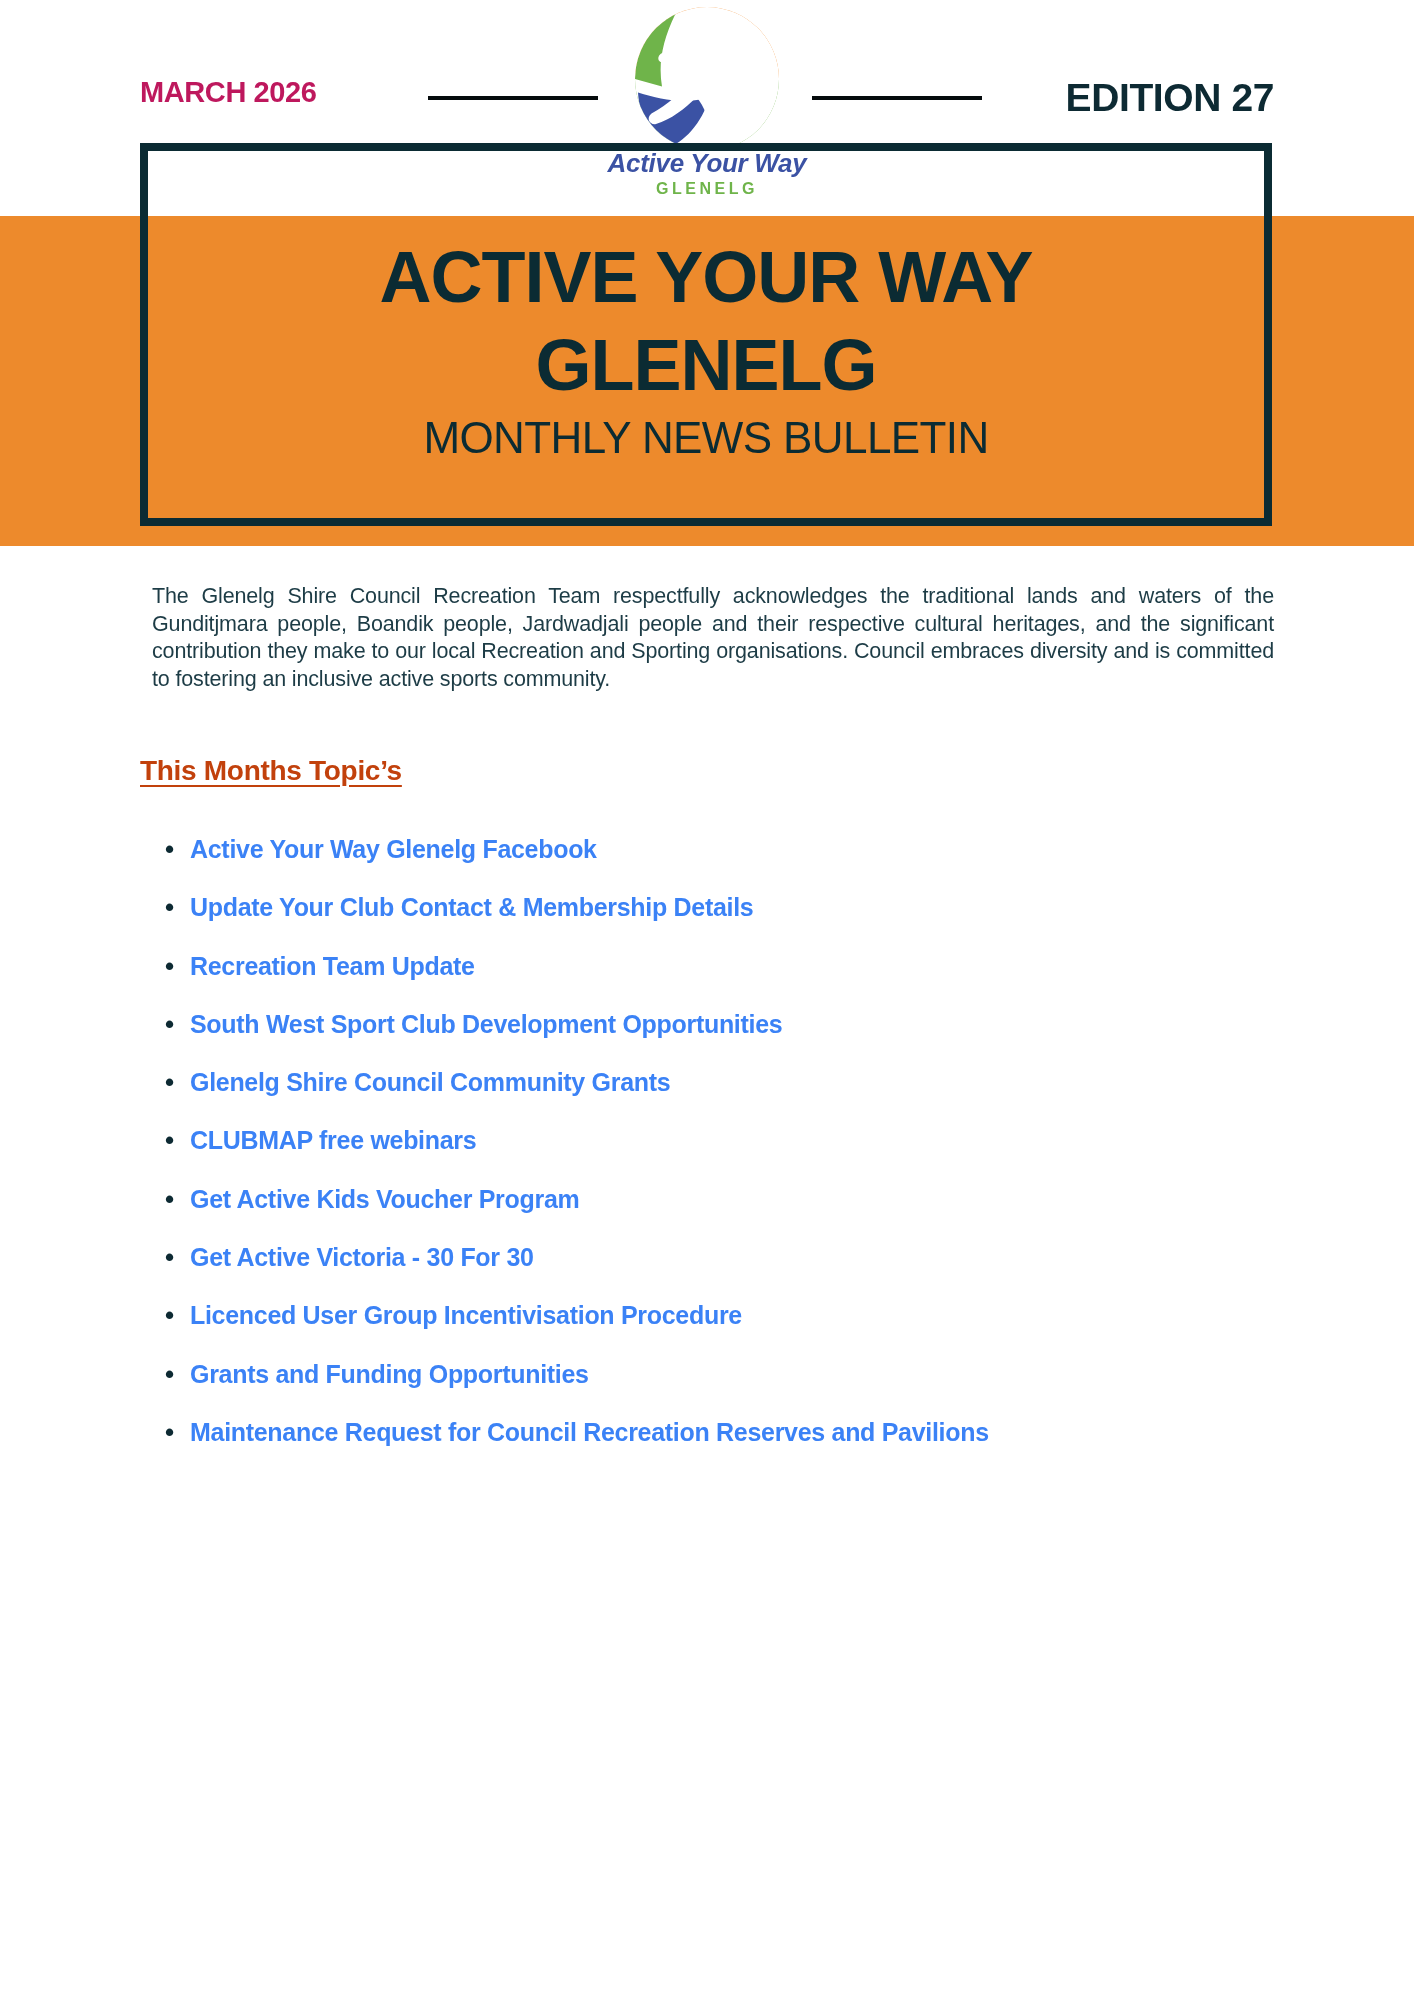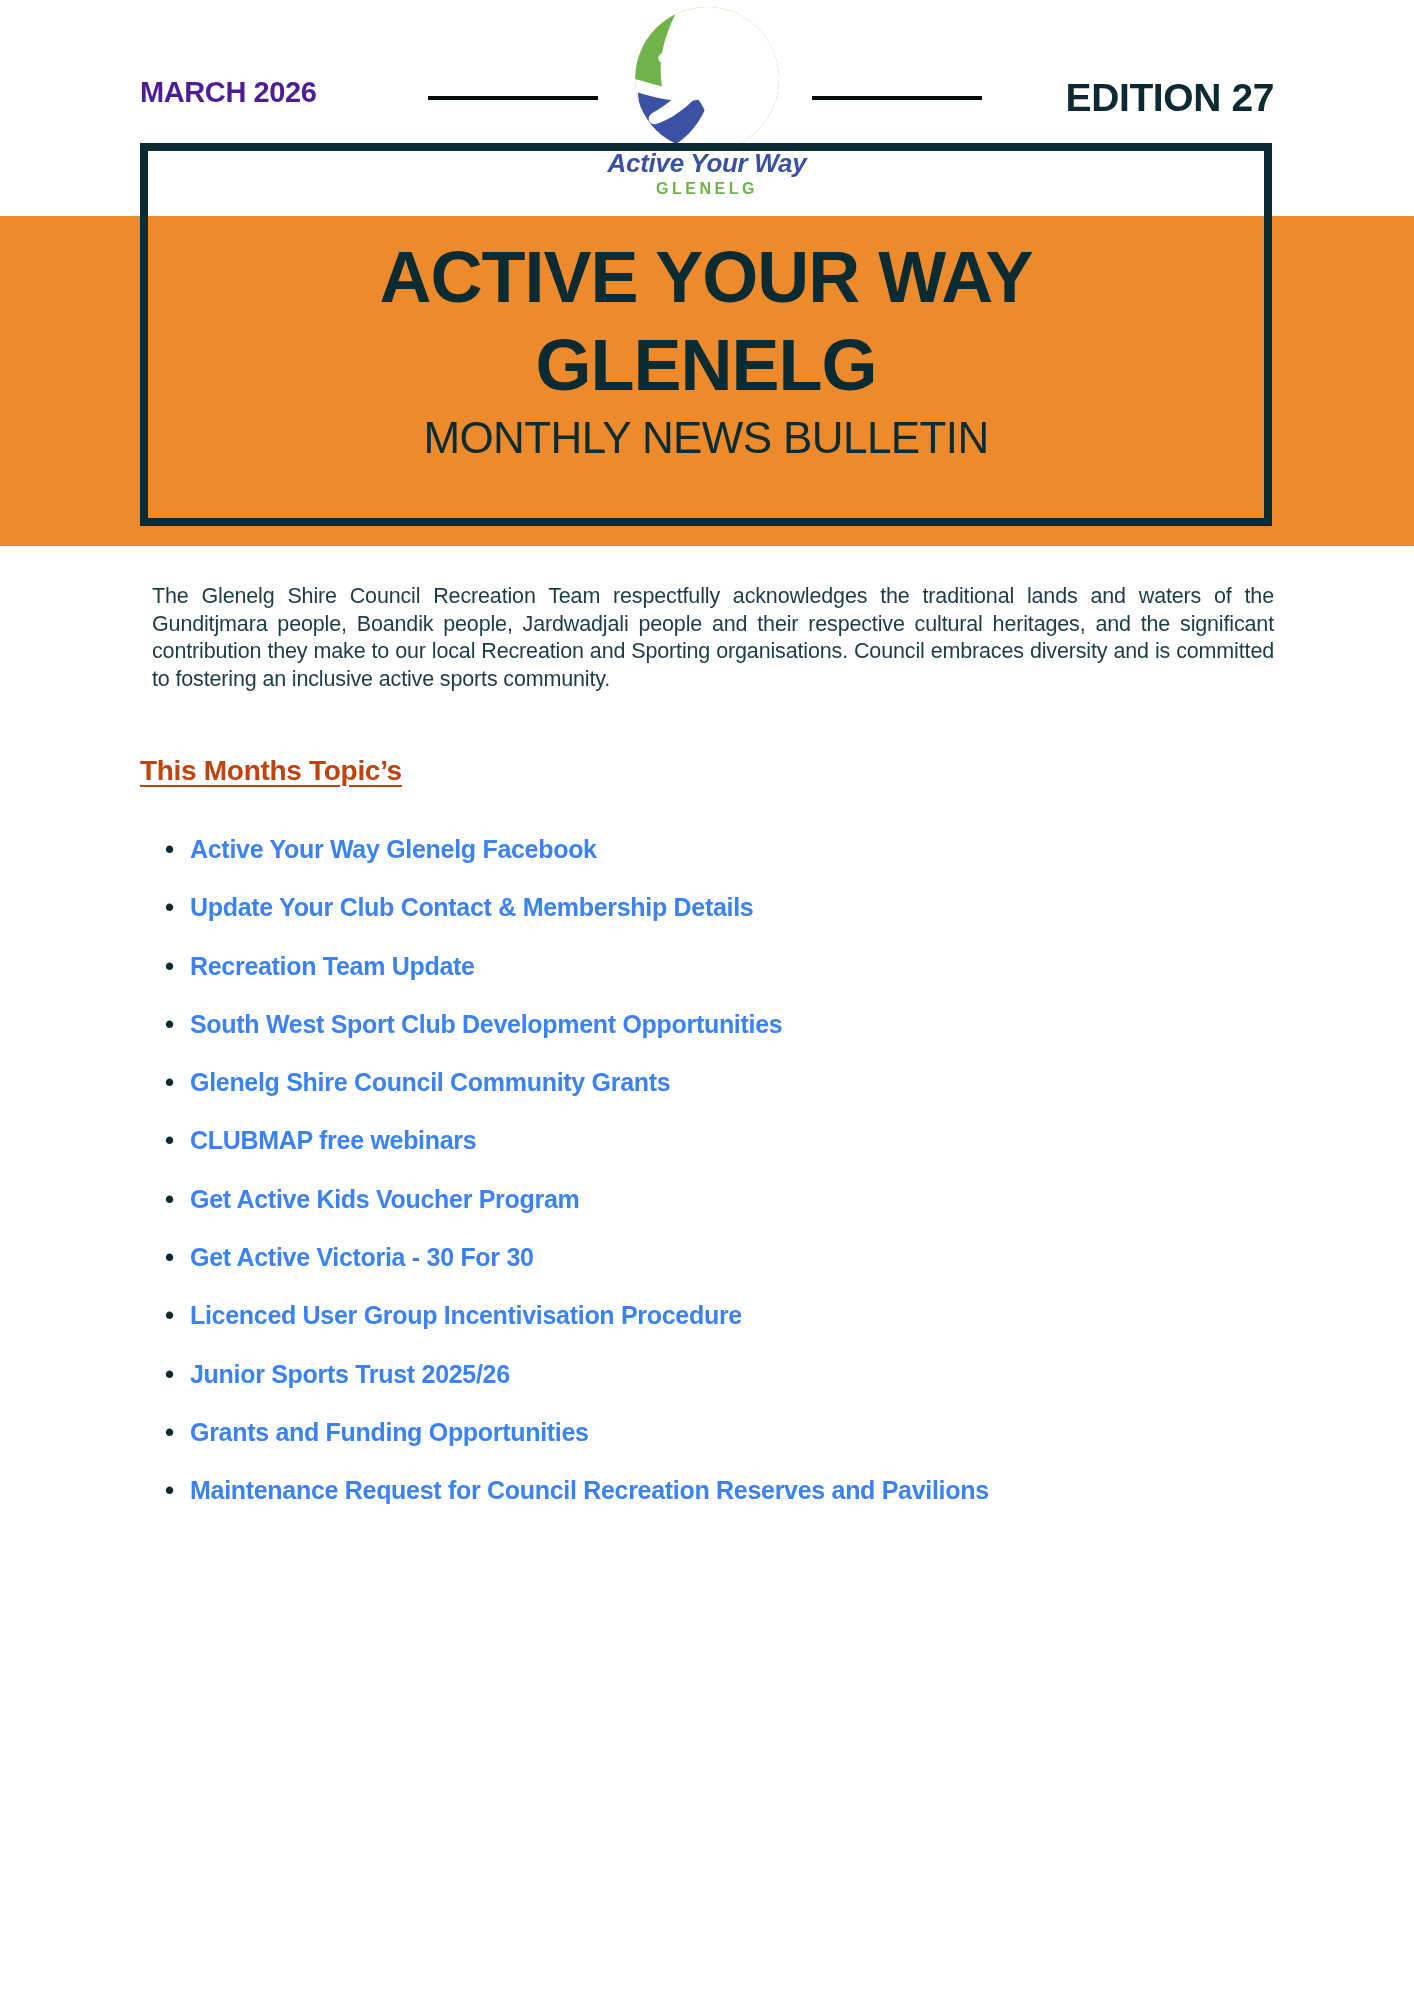--- a/index.html
+++ b/index.html
@@ -28,21 +28,21 @@
     height: 216px;
   }
 
   .masthead-date {
     position: absolute;
     left: 140px;
     top: 76px;
     font-size: 29px;
     font-weight: 700;
     letter-spacing: -0.4px;
-    color: #4c1d95;
+    color: #be185d;
     white-space: nowrap;
     text-align: right;
   }
 
   .masthead-edition {
     position: absolute;
     right: 140px;
     top: 76px;
     font-size: 39px;
     font-weight: 700;
@@ -284,18 +284,17 @@
   <ul class="topics-list">
     <li class="topic-item">Active Your Way Glenelg Facebook</li>
     <li class="topic-item">Update Your Club Contact &amp; Membership Details</li>
     <li class="topic-item">Recreation Team Update</li>
     <li class="topic-item">South West Sport Club Development Opportunities</li>
     <li class="topic-item">Glenelg Shire Council Community Grants</li>
     <li class="topic-item">CLUBMAP free webinars</li>
     <li class="topic-item">Get Active Kids Voucher Program</li>
     <li class="topic-item">Get Active Victoria - 30 For 30</li>
     <li class="topic-item">Licenced User Group Incentivisation Procedure</li>
-    <li class="topic-item">Junior Sports Trust 2025/26</li>
     <li class="topic-item">Grants and Funding Opportunities</li>
     <li class="topic-item">Maintenance Request for Council Recreation Reserves and Pavilions</li>
   </ul>
 
 </div>
 
 </body></html>

